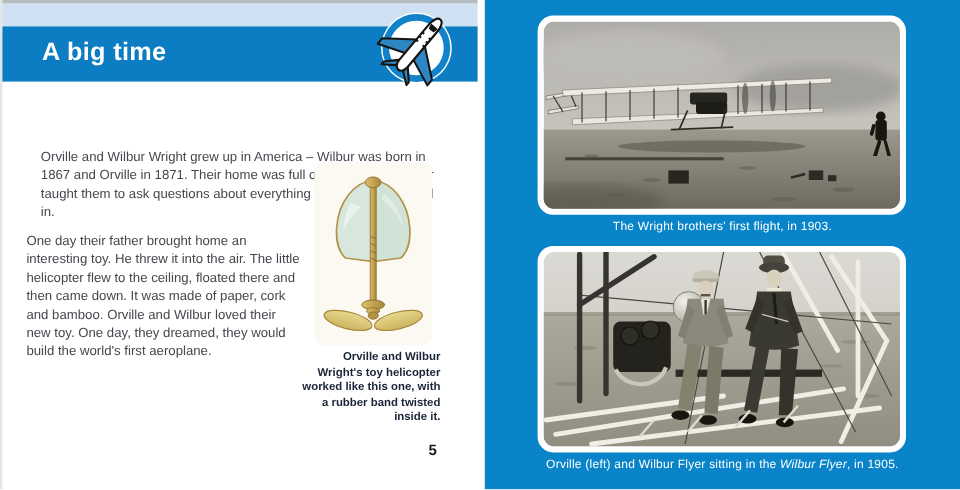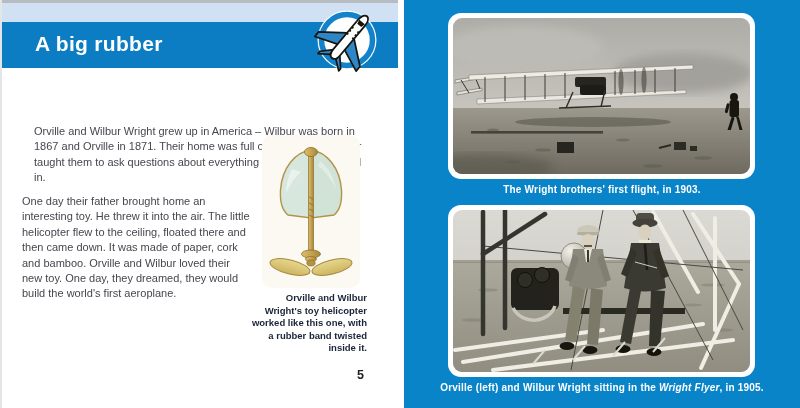--- a/index.html
+++ b/index.html
@@ -29,37 +29,37 @@
   .pagenum{position:absolute;left:340px;top:368px;width:24px;text-align:right;
            font-size:12.5px;font-weight:bold;color:#1d1d22;}
 
   
   .right-page{position:absolute;left:404px;top:0;width:396px;height:408px;background:#0a84c9;}
   .photo{position:absolute;left:44px;width:307px;background:#ffffff;border-radius:13px;
          padding:5px;box-sizing:border-box;}
   .photo svg{display:block;width:100%;height:100%;border-radius:9px;}
   .photo1{top:13px;height:166px;}
   .photo2{top:205px;height:172px;}
-  .cap{position:absolute;left:0;width:396px;text-align:center;color:#ffffff;font-weight:bold;
+  .cap{position:absolute;left:0;width:396px;text-align:center;color:#ffffff;font-weight:normal;
        font-size:10px;letter-spacing:.2px;}
   .cap1{top:184px;}
   .cap2{top:382px;}
   .cap i{font-style:italic;}
 </style>
 </head>
 <body>
 
 <div class="spread">
 
   <div class="left-page">
     <div class="edge-top"></div>
     <div class="edge-left"></div>
     <div class="strip"></div>
     <div class="band">
-      <h1>A big rubber</h1>
+      <h1>A big time</h1>
     </div>
 
     <div class="badge">
       <svg viewBox="-35 -35 70 70" width="70" height="70" style="overflow:visible">
         <circle r="29.5" fill="#ffffff"></circle>
         <circle r="25.5" fill="#ffffff" stroke="#1283cb" stroke-width="5.5"></circle>
         <g transform="rotate(40)" stroke-linejoin="round">
           <path d="M-4,16 L-13.5,26 L-13.5,29 L-4,22 Z" fill="#2f86c4" stroke="#15140f" stroke-width="1.7"></path>
           <path d="M4,16 L13.5,26 L13.5,29 L4,22 Z" fill="#2f86c4" stroke="#15140f" stroke-width="1.7"></path>
           <path d="M-4,-6 L-27,12 L-27,18 L-4,9 Z" fill="#2f86c4" stroke="#15140f" stroke-width="1.7"></path>
@@ -298,15 +298,15 @@
         </g>
 
         <g stroke="#dcd9cd" stroke-width="2">
           <line x1="120" y1="150" x2="132" y2="136"></line>
             <line x1="160" y1="146" x2="172" y2="132"></line>
           <line x1="200" y1="142" x2="212" y2="128"></line>
             <line x1="80" y1="154" x2="92" y2="140"></line>
         </g>
       </svg>
     </div>
-    <div class="cap cap2"><span>Orville (left) and Wilbur Wright sitting in the </span><i>Wright Flyer</i><span>, in 1905.</span></div>
+    <div class="cap cap2"><span>Orville (left) and Wilbur Flyer sitting in the </span><i>Wilbur Flyer</i><span>, in 1905.</span></div>
   </div>
 </div>
 
 </body></html>

